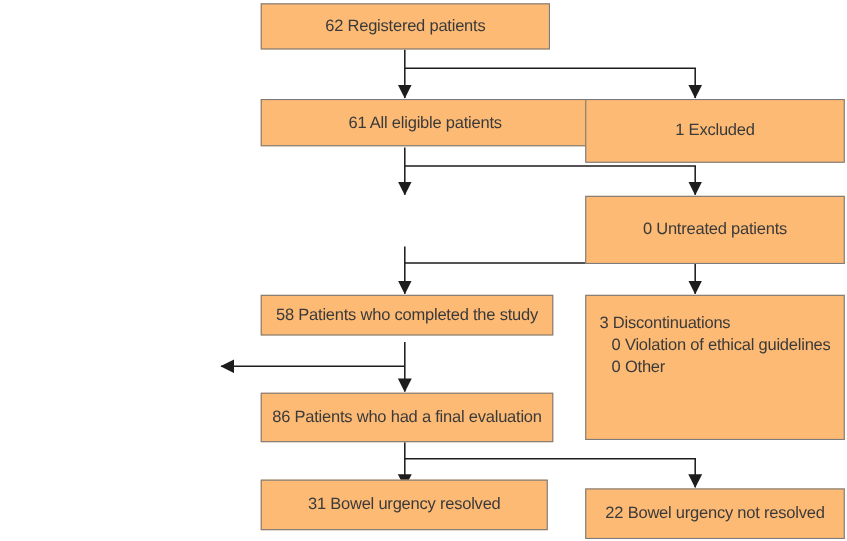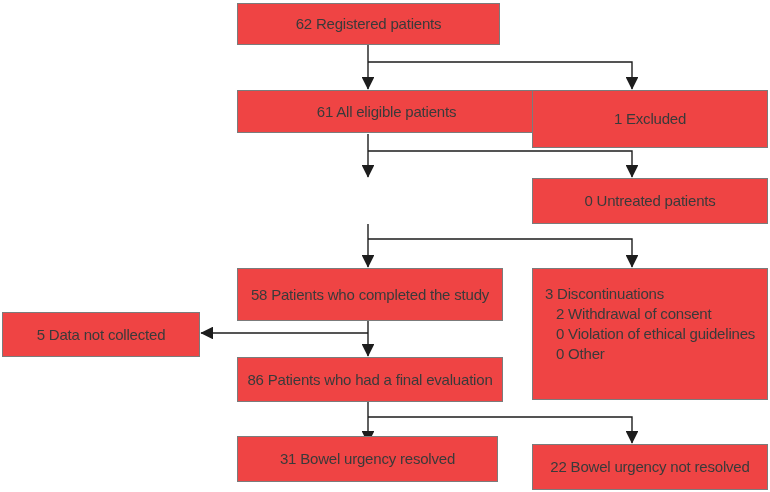--- a/index.html
+++ b/index.html
@@ -16,21 +16,21 @@
     overflow: hidden;
   }
   .connectors {
     position: absolute;
     left: 0;
     top: 0;
   }
   .box {
     position: absolute;
     box-sizing: border-box;
-    background: #ef4444;
+    background: #fdba74;
     border: 1px solid #7b7b7b;
     display: flex;
     align-items: center;
     justify-content: center;
     font-size: 15px;
     letter-spacing: -0.2px;
     color: #3a3a3a;
     text-align: center;
     line-height: 1.15;
   }
@@ -43,22 +43,22 @@
     line-height: 20px;
   }
   .box-list .sub {
     padding-left: 11px;
   }
   
   .b-registered       { left: 237px; top: 3px;   width: 263px; height: 42px; }
   .b-eligible         { left: 237px; top: 90px;  width: 299px; height: 43px; }
   .b-excluded         { left: 532px; top: 90px;  width: 236px; height: 58px; }
   .b-treated          { left: 237px; top: 178px; width: 263px; height: 46px; }
-  .b-untreated        { left: 532px; top: 178px; width: 236px; height: 46px; }
-  .b-completed        { left: 237px; top: 268px; width: 266px; height: 53px; }
+  .b-untreated        { left: 532px; top: 178px; width: 236px; height: 62px; }
+  .b-completed        { left: 237px; top: 268px; width: 266px; height: 37px; }
   .b-discontinuations { left: 532px; top: 268px; width: 236px; height: 132px; }
   .b-datanotcollected { left: 2px;   top: 312px; width: 198px; height: 45px; }
   .b-finalevaluation  { left: 237px; top: 357px; width: 266px; height: 45px; }
   .b-resolved         { left: 237px; top: 436px; width: 261px; height: 46px; }
   .b-notresolved      { left: 532px; top: 444px; width: 236px; height: 46px; }
 </style>
 </head>
 <body>
 
 <div class="canvas">
@@ -97,28 +97,24 @@
   <div class="box b-untreated">
     <span>0 Untreated patients</span>
   </div>
 
   <div class="box b-completed">
     <span>58 Patients who completed the study</span>
   </div>
 
   <div class="box box-list b-discontinuations">
     <span>3 Discontinuations</span>
-    <span class="sub">2 Withdrawal of consent</span>
     <span class="sub">0 Violation of ethical guidelines</span>
     <span class="sub">0 Other</span>
   </div>
 
-  <div class="box b-datanotcollected">
-    <span>5 Data not collected</span>
-  </div>
 
   <div class="box b-finalevaluation">
     <span>86 Patients who had a final evaluation</span>
   </div>
 
   <div class="box b-resolved">
     <span>31 Bowel urgency resolved</span>
   </div>
 
   <div class="box b-notresolved">

